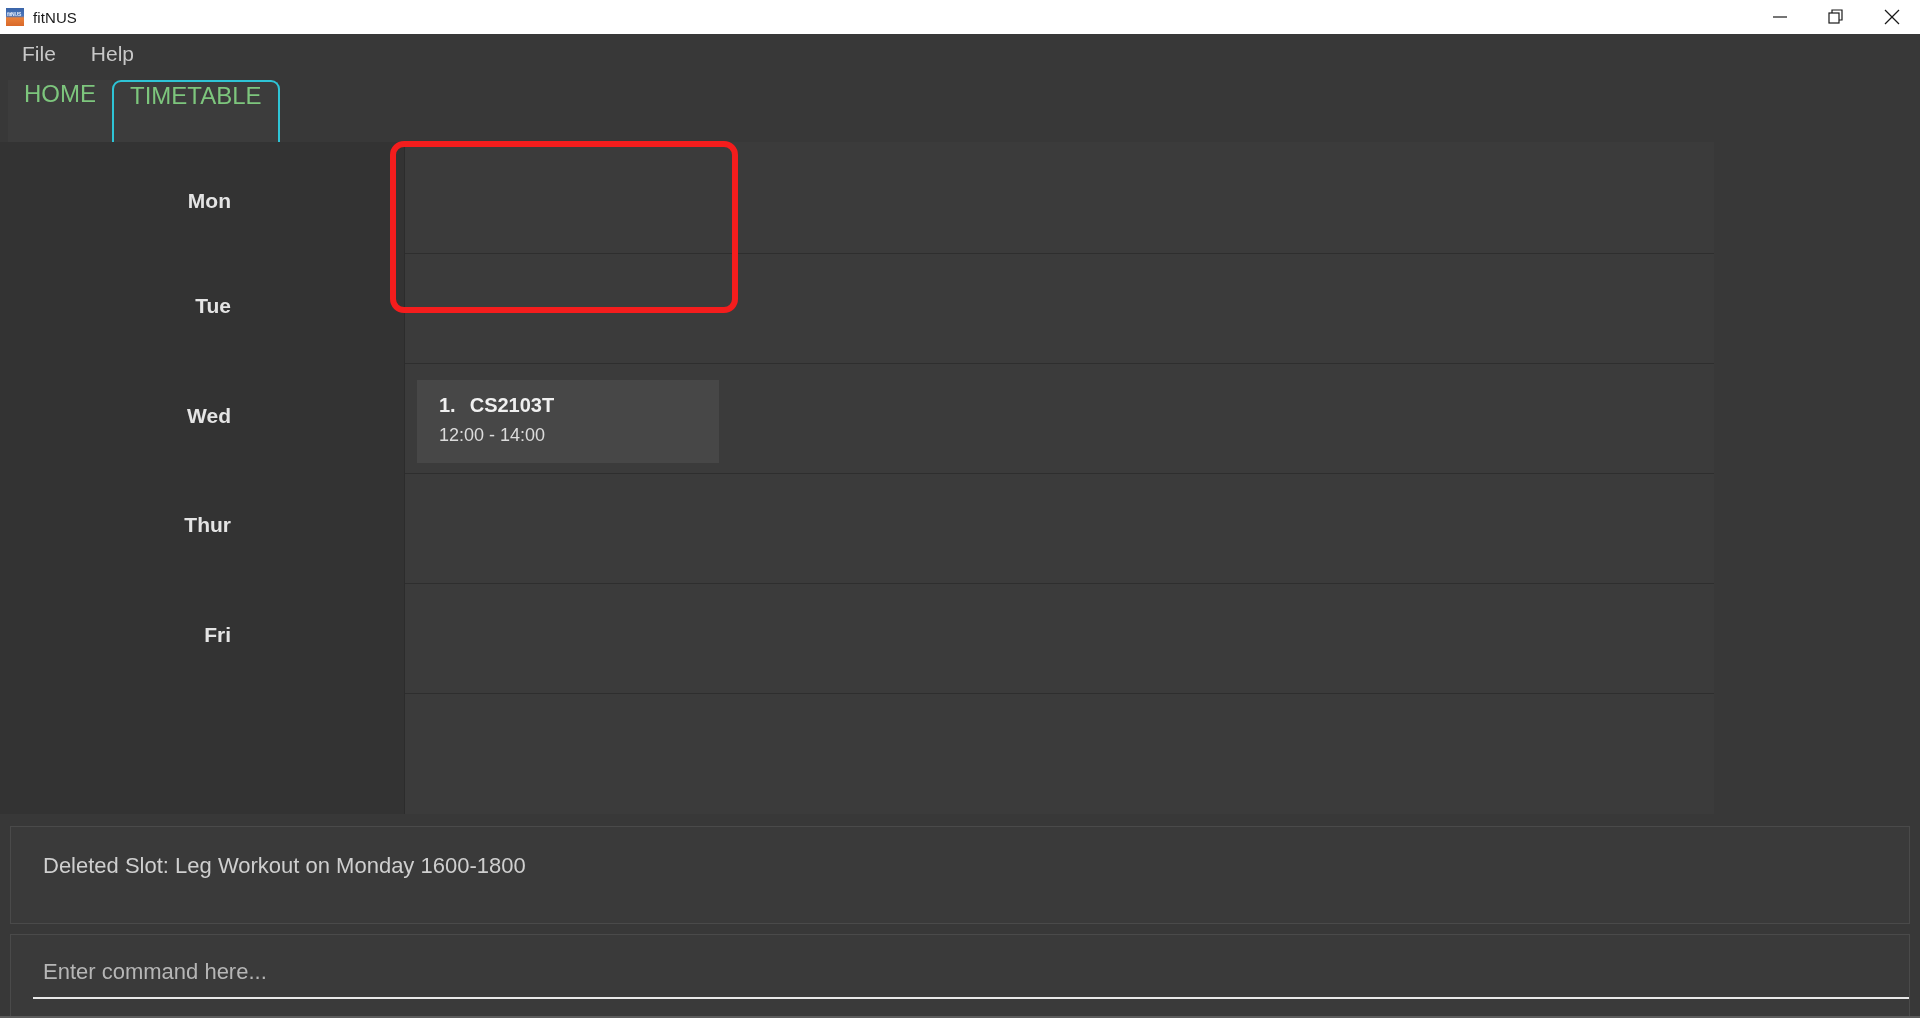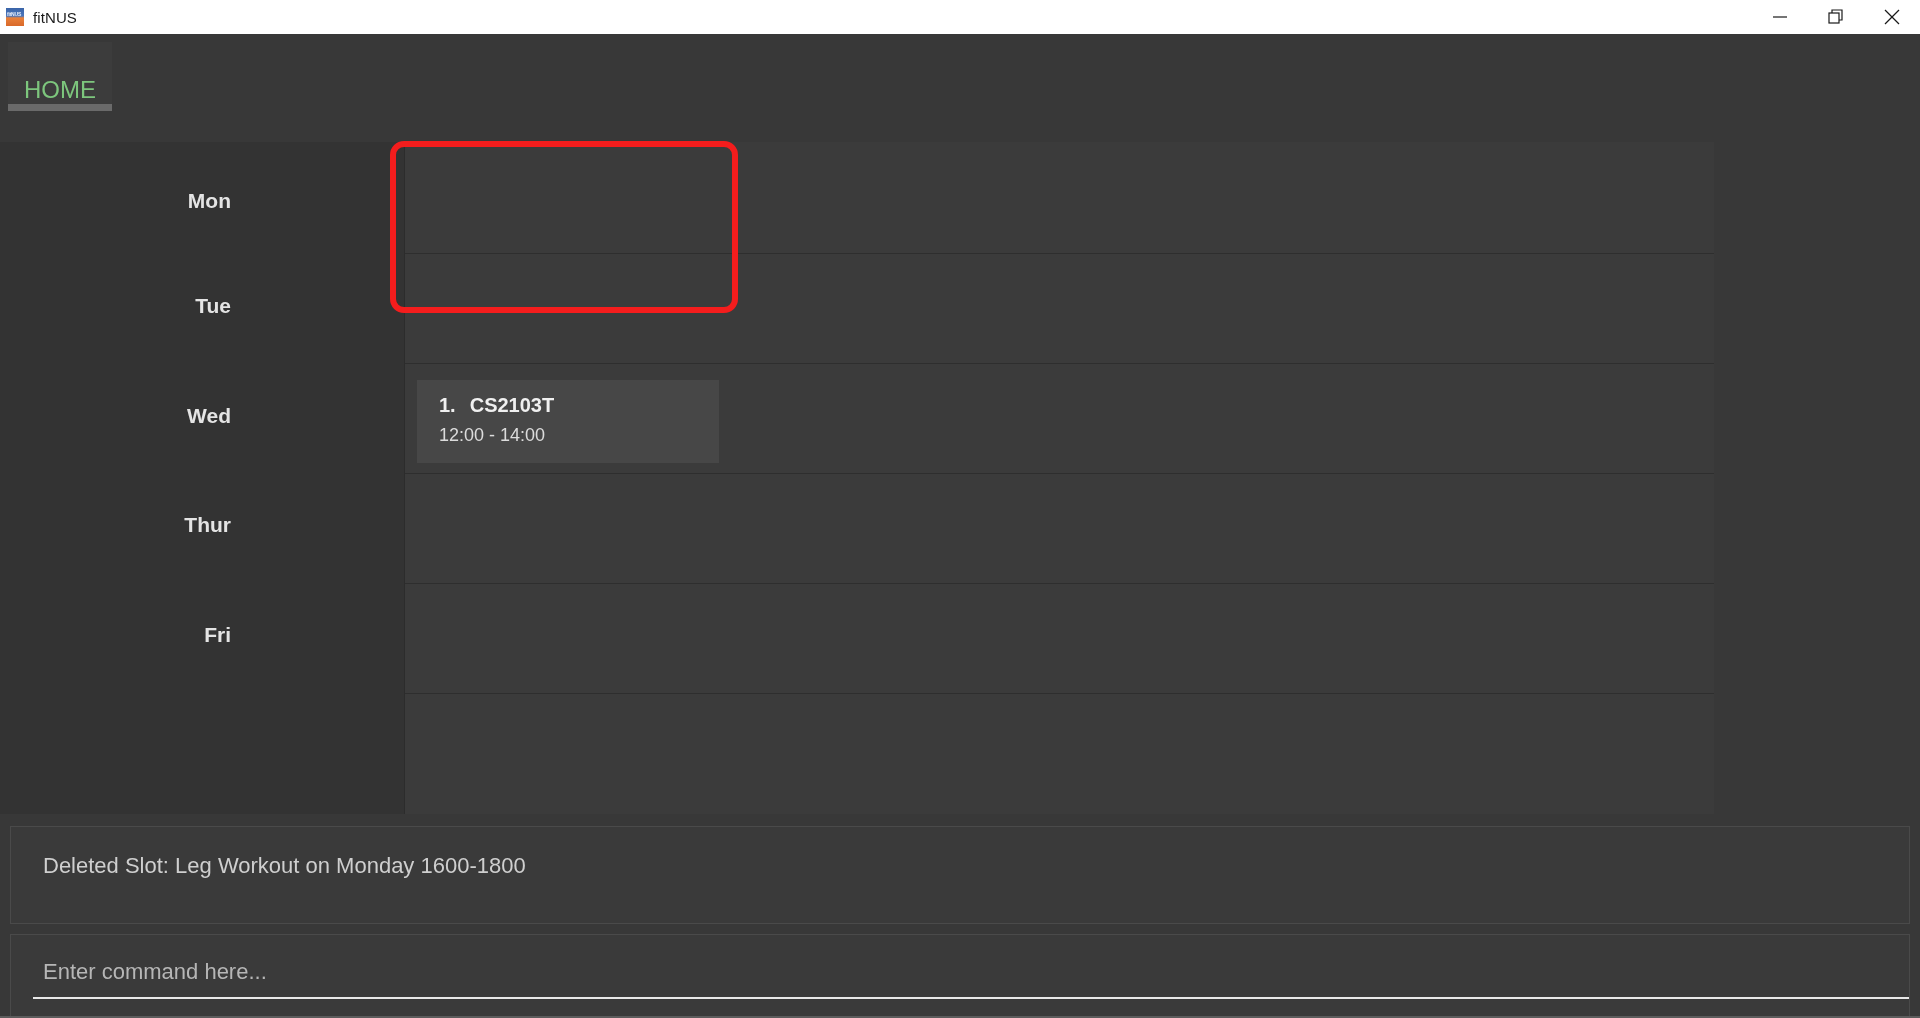--- a/index.html
+++ b/index.html
@@ -50,21 +50,21 @@
   .menuitem {
     font-size: 21px; color: #c8c8c8; margin-right: 35px; line-height: 1;
   }
 
   
   .tabbar {
     position: relative; height: 70px; display: flex; align-items: flex-end;
     padding-left: 8px;
   }
   .tab {
-    height: 62px; display: flex; align-items: flex-end; justify-content: center;
+    height: 62px; display: flex; align-items: flex-start; justify-content: center;
     padding: 0 16px; font-size: 24px; color: #7dc67d;
     position: relative; background: #3c3c3c;
   }
   .tab.selected {
     border: 2px solid #2ec4d6;
     border-bottom: none;
     border-top-left-radius: 9px; border-top-right-radius: 9px;
     background: #3c3c3c;
   }
   .tab-underline-salmon {
@@ -174,25 +174,33 @@
       <svg width="22" height="22" viewBox="0 0 22 22">
         <line x1="4" y1="4" x2="18" y2="18" stroke="#1a1a1a" stroke-width="1.2"></line>
         <line x1="18" y1="4" x2="4" y2="18" stroke="#1a1a1a" stroke-width="1.2"></line>
       </svg>
     </div>
   </div>
 </div>
 
 <div class="app">
 
+  <div class="menubar">
+    <div class="menuitem">File</div>
+    <div class="menuitem">Help</div>
+  </div>
 
   <div class="tabbar">
     <div class="tab">
       <span>HOME</span>
       <div class="tab-underline-gray"></div>
+    </div>
+    <div class="tab selected">
+      <span>TIMETABLE</span>
+      <div class="tab-underline-salmon"></div>
     </div>
   </div>
 
   <div class="timetable">
 
     <div class="day-col">
       <div class="day-label" style="top:59px">Mon</div>
       <div class="day-label" style="top:164px">Tue</div>
       <div class="day-label" style="top:274px">Wed</div>
       <div class="day-label" style="top:383px">Thur</div>

